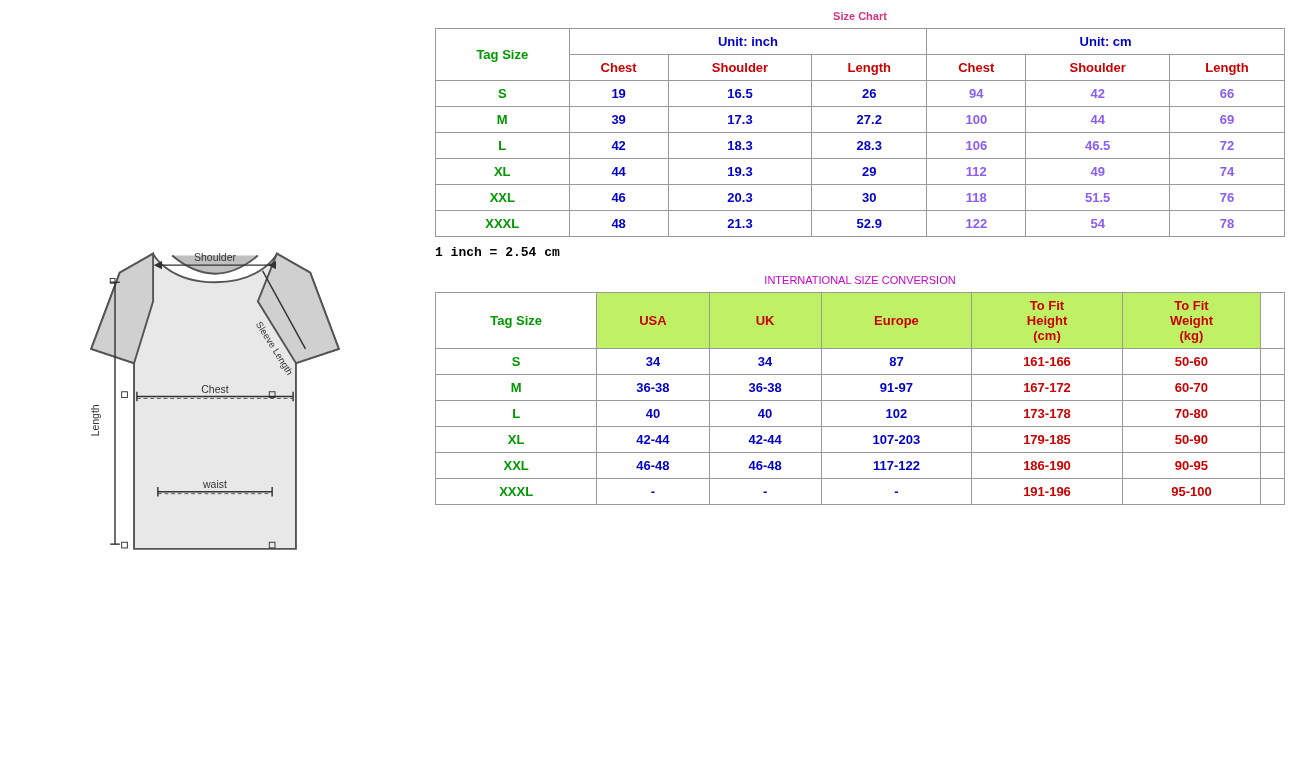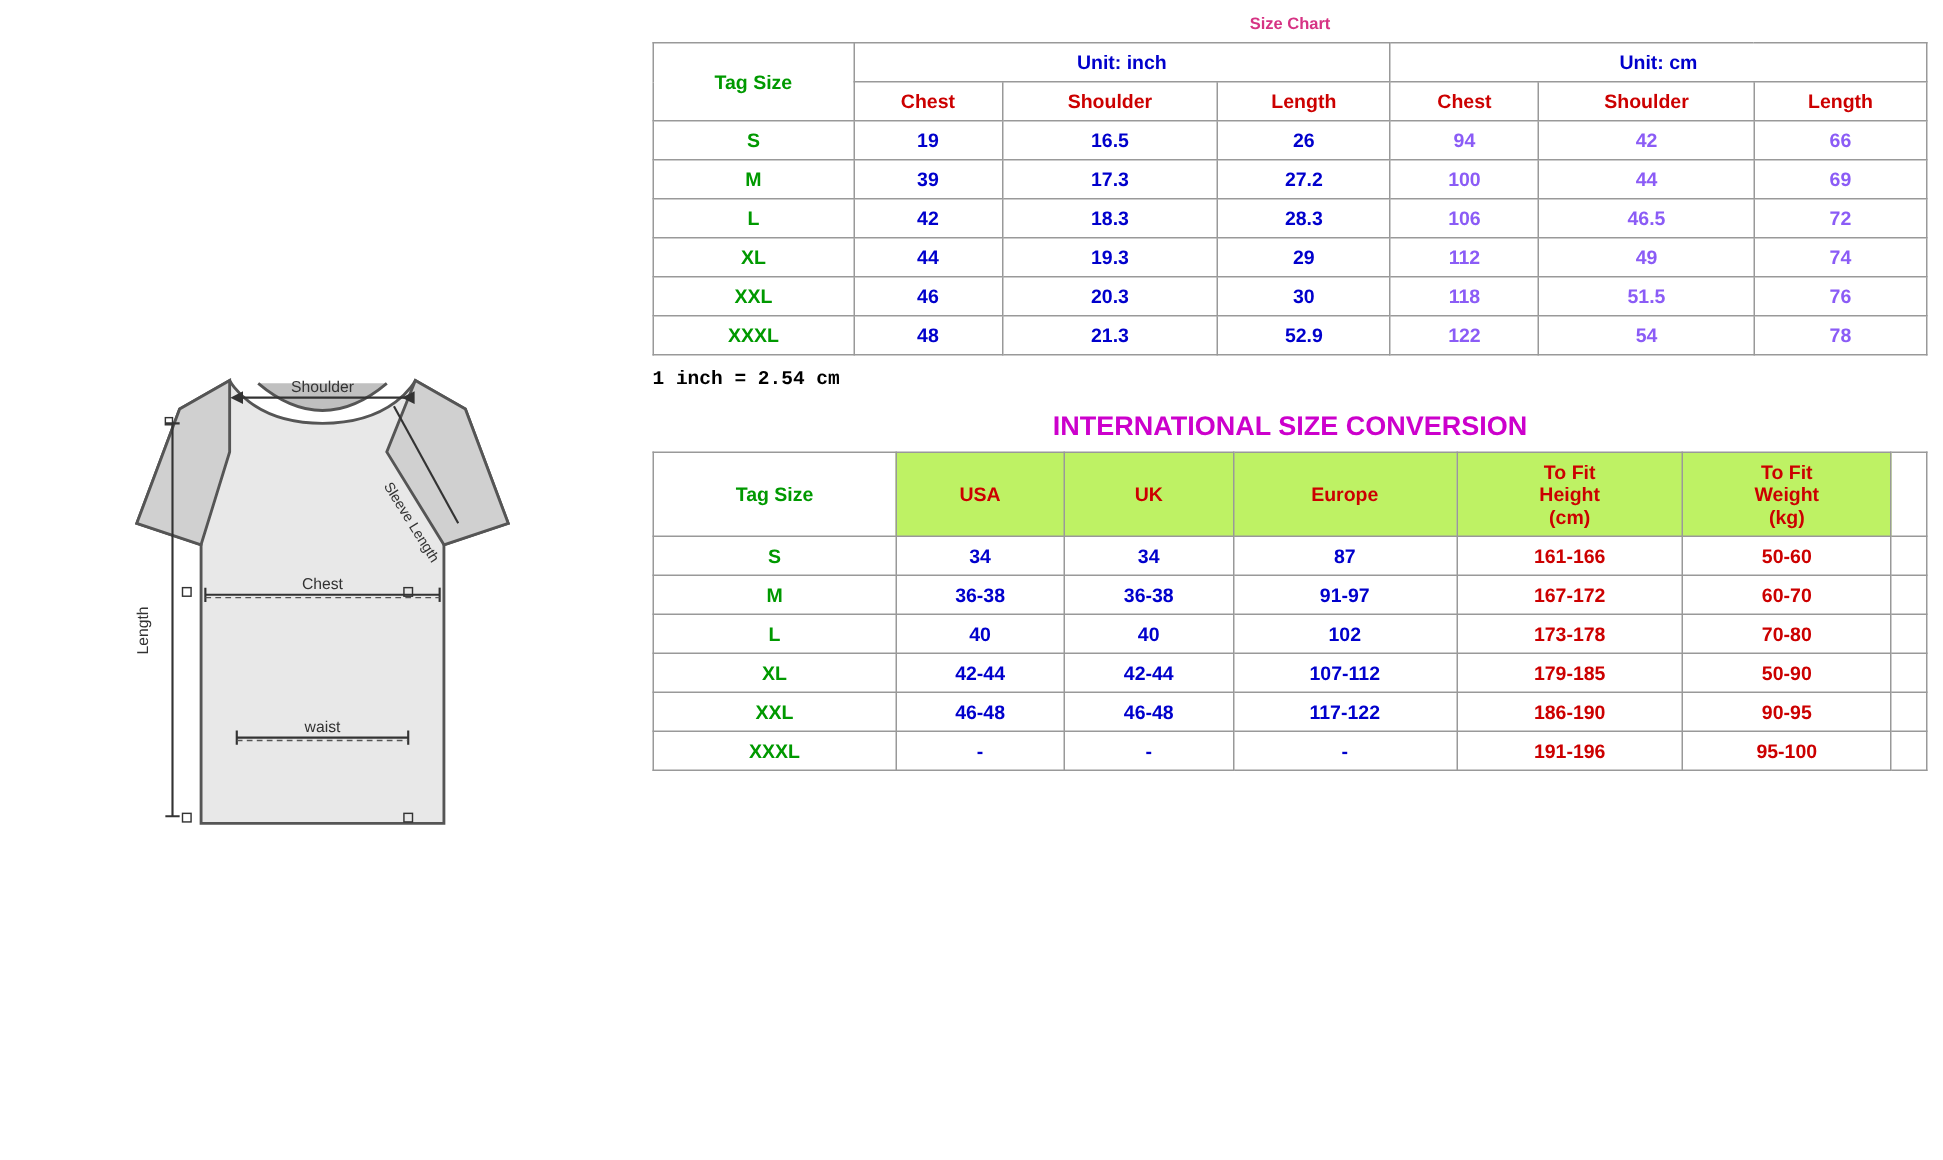--- a/index.html
+++ b/index.html
@@ -70,22 +70,22 @@
       color: #0000cc;
       font-weight: bold;
     }
     .cm-val {
       color: #8b5cf6;
       font-weight: bold;
     }
     .conversion-title {
       text-align: center;
       color: #cc00cc;
-      font-weight: bold;
-      font-size: 18px;
+      font-weight: normal;
+      font-size: 11px;
       padding: 8px 0 6px 0;
     }
     .conversion-col-header {
       color: #cc0000;
       font-weight: bold;
       background: #bef264;
     }
     .conv-tag-size-header {
       color: #009900;
       font-weight: bold;
@@ -291,21 +291,21 @@
     <td class="conv-uk-val">40</td>
     <td class="conv-europe-val">102</td>
     <td class="conv-height-val">173-178</td>
     <td class="conv-weight-val">70-80</td>
     <td></td>
   </tr>
         <tr>
     <td class="conv-tag-size-cell">XL</td>
     <td class="conv-usa-val">42-44</td>
     <td class="conv-uk-val">42-44</td>
-    <td class="conv-europe-val">107-112</td>
+    <td class="conv-europe-val">107-203</td>
     <td class="conv-height-val">179-185</td>
     <td class="conv-weight-val">50-90</td>
     <td></td>
   </tr>
         <tr>
     <td class="conv-tag-size-cell">XXL</td>
     <td class="conv-usa-val">46-48</td>
     <td class="conv-uk-val">46-48</td>
     <td class="conv-europe-val">117-122</td>
     <td class="conv-height-val">186-190</td>

